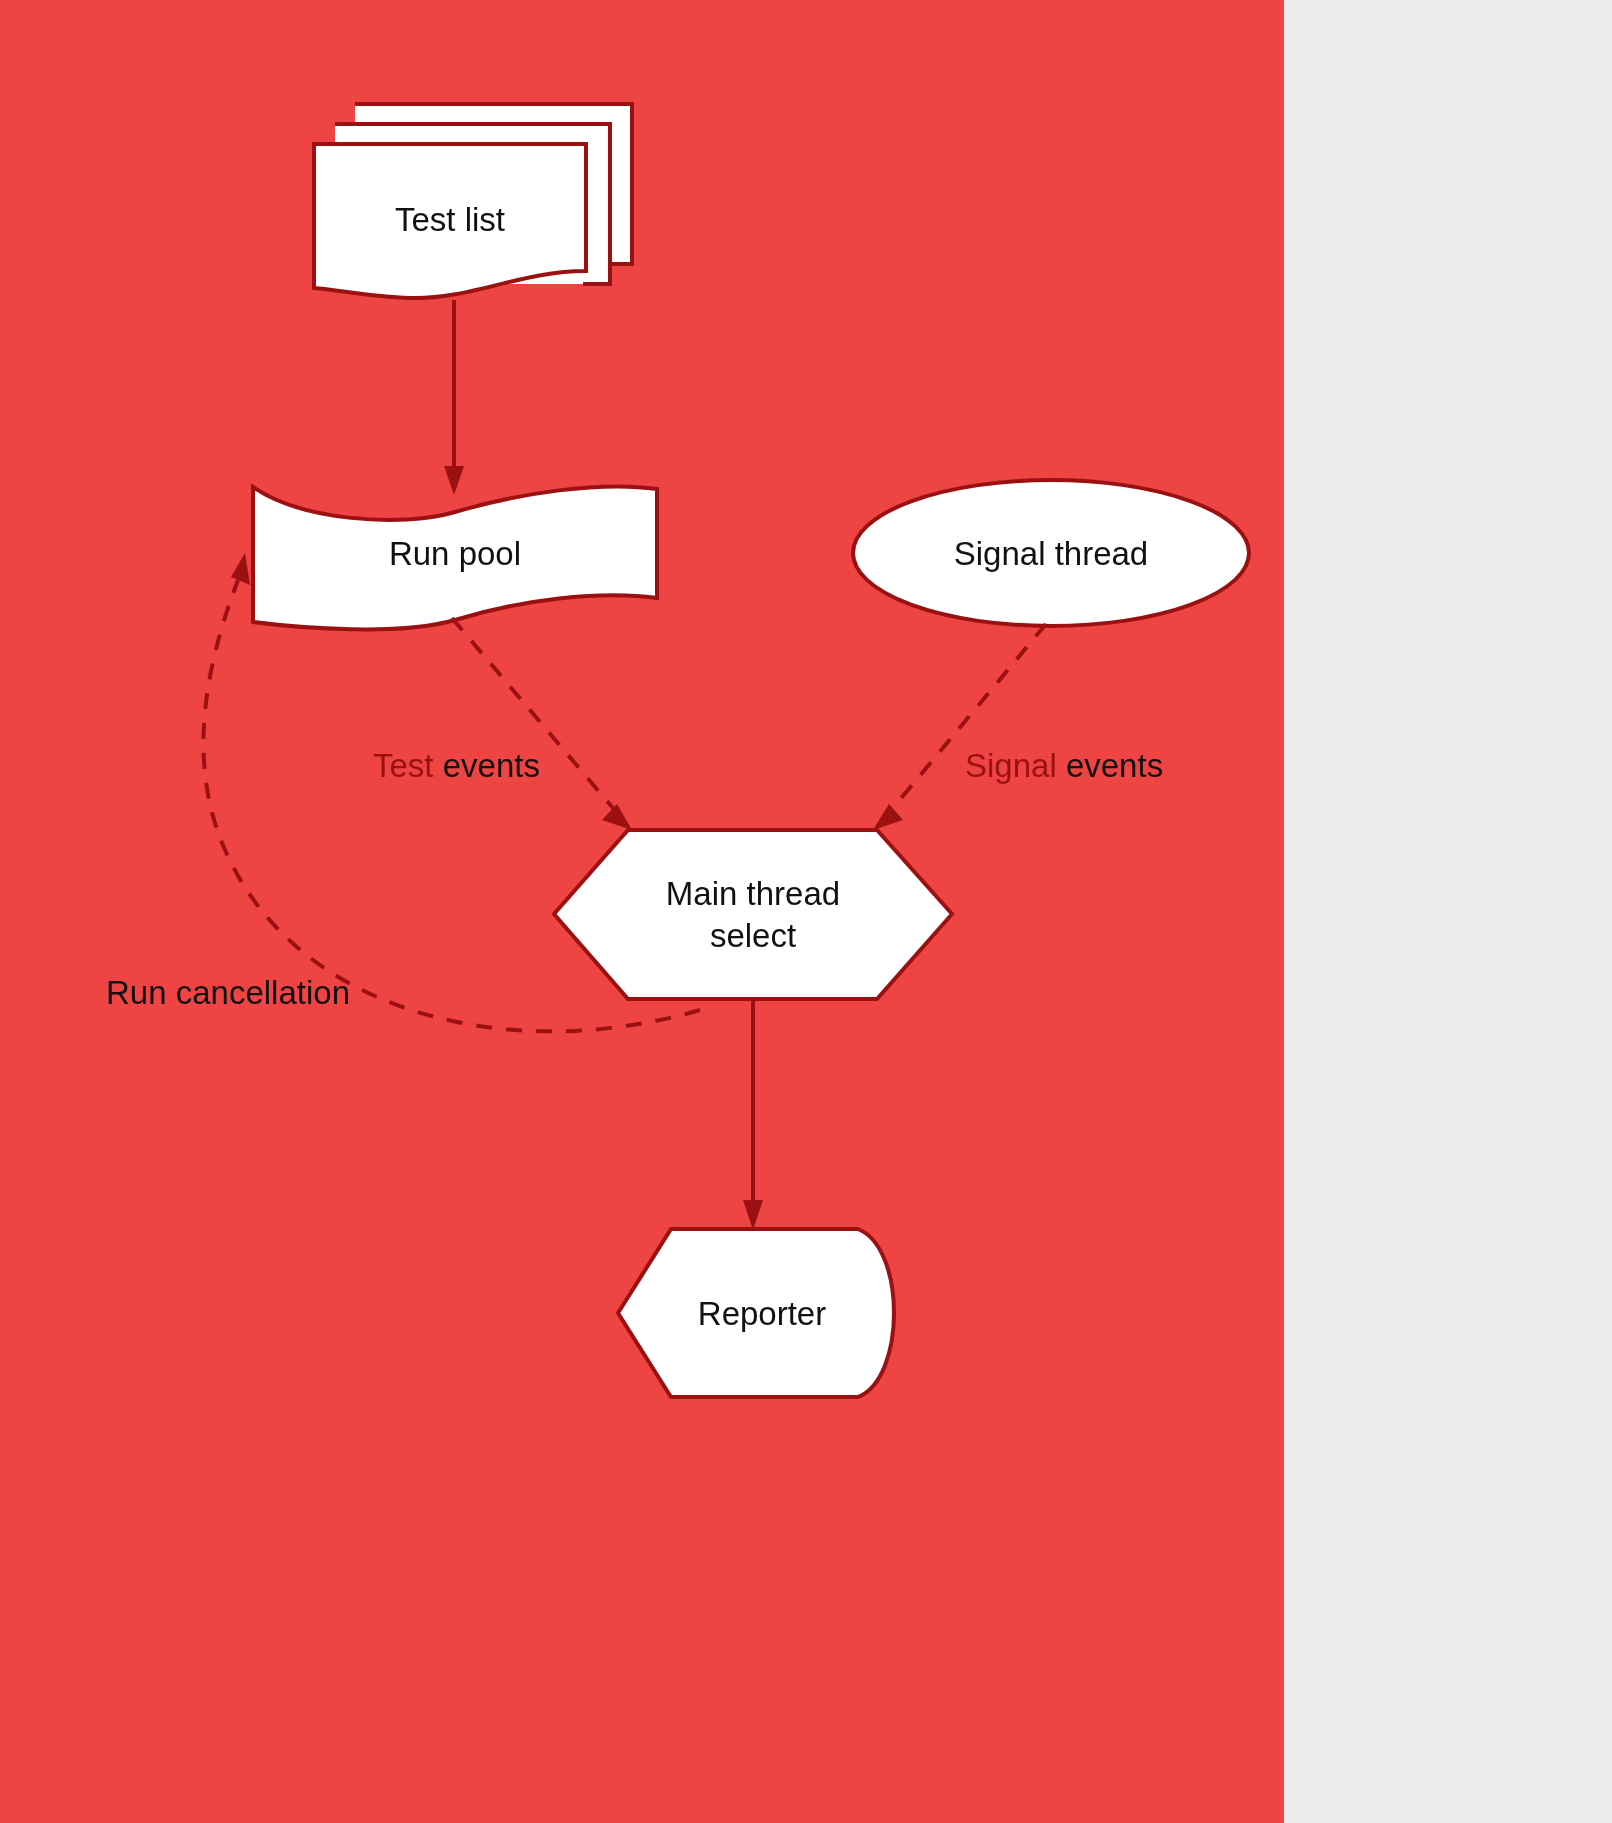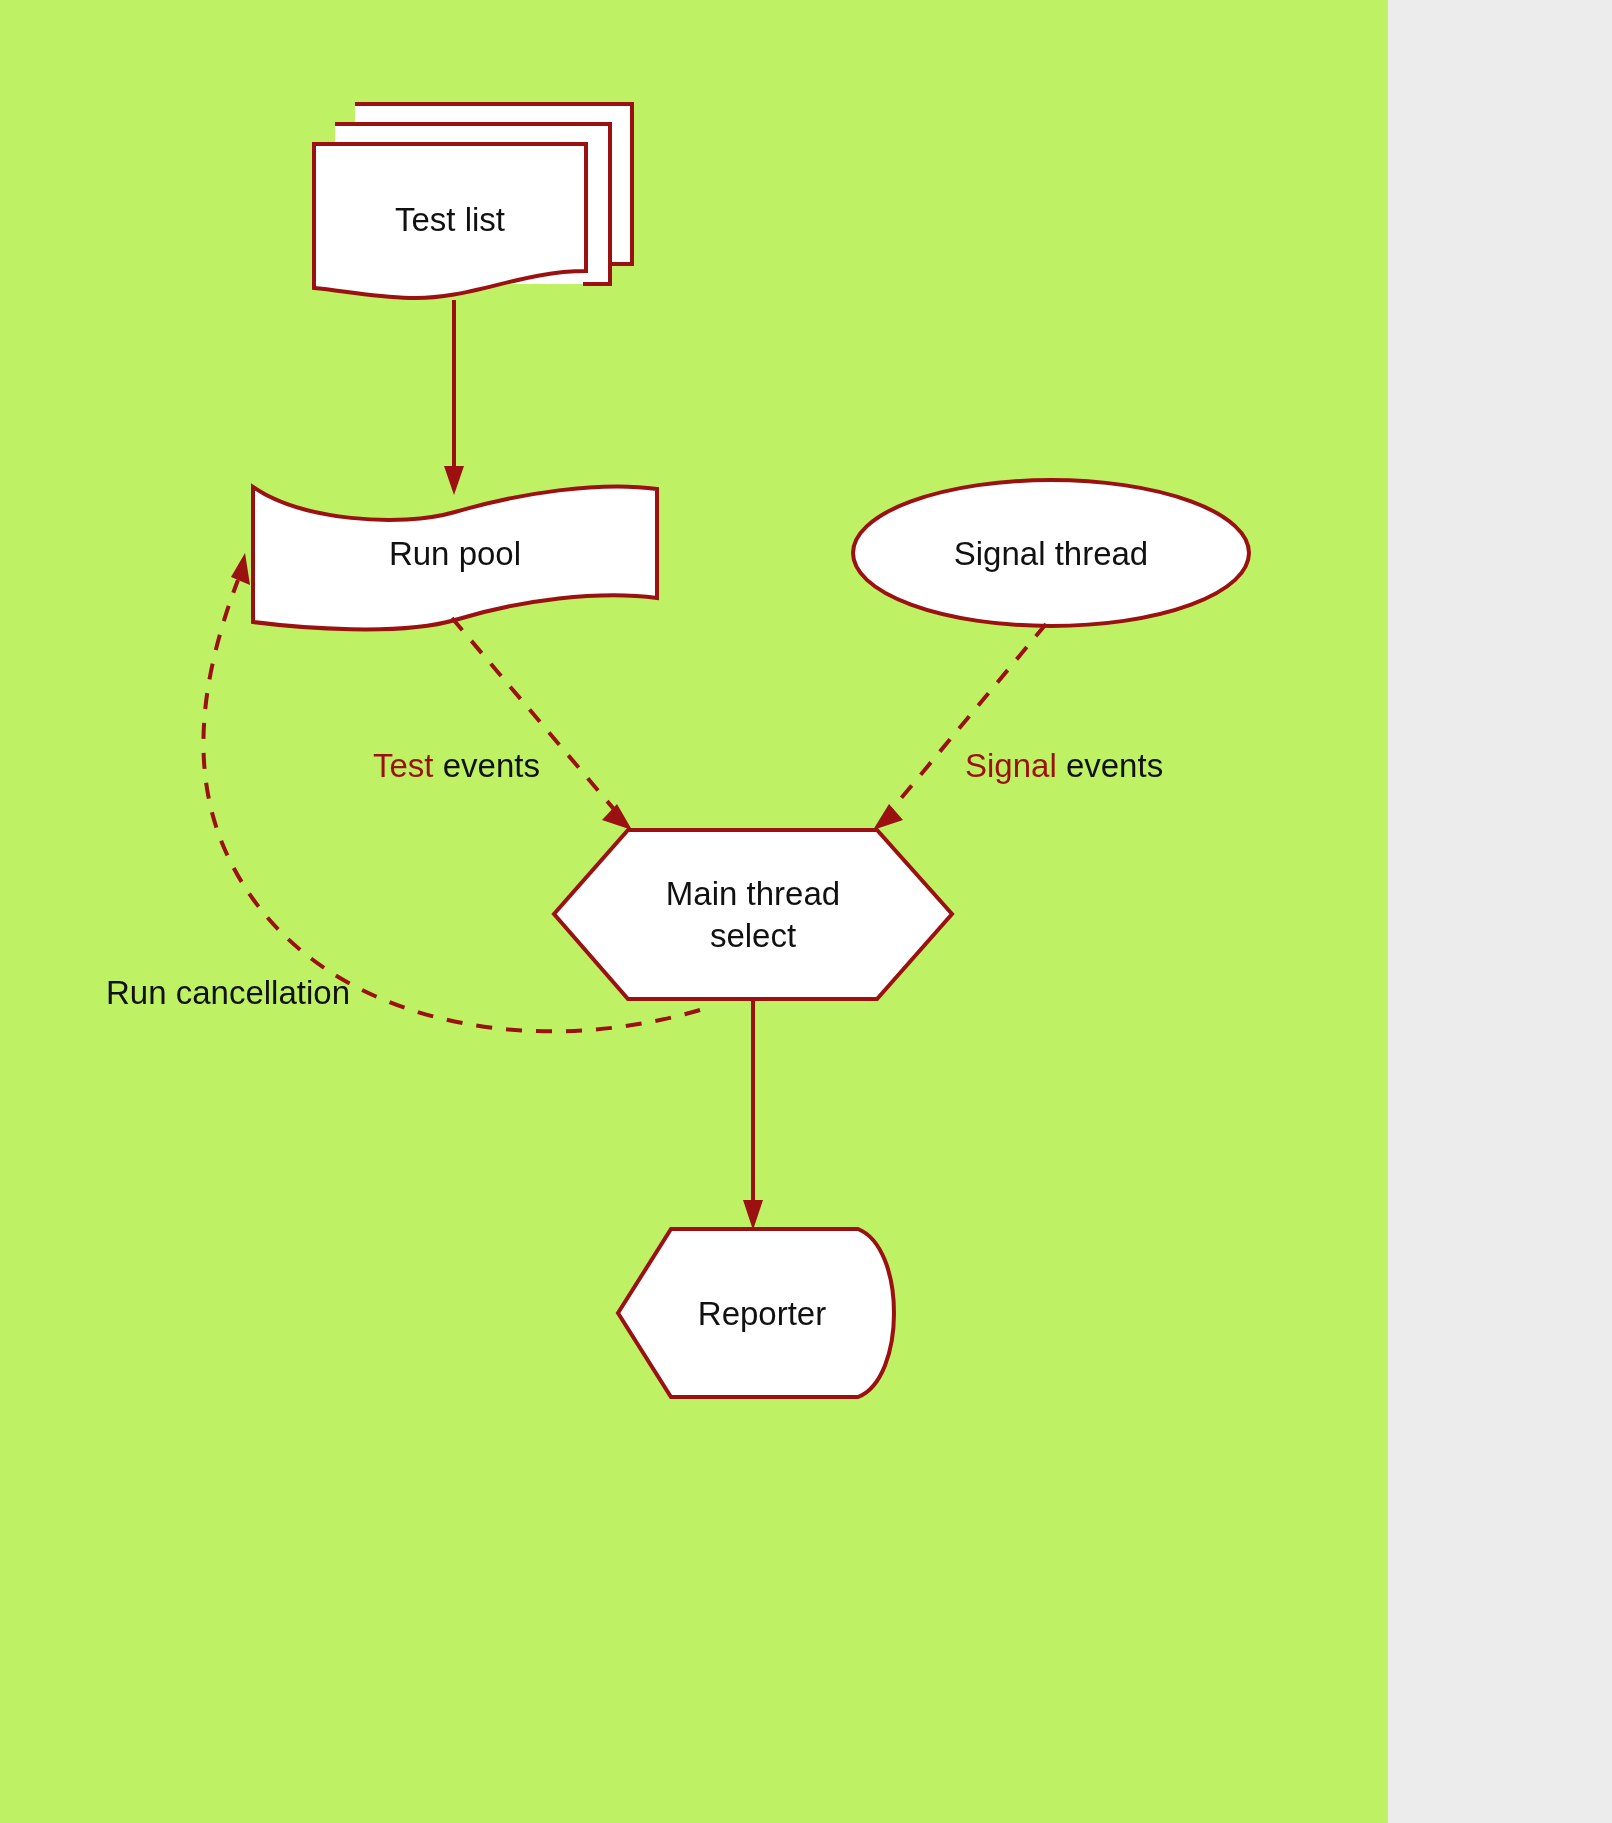--- a/index.html
+++ b/index.html
@@ -8,23 +8,23 @@
     background: #ececec;
   }
   body {
     width: 1612px;
     height: 1823px;
     font-family: "Liberation Sans", sans-serif;
     overflow: hidden;
   }
   #diagram-root {
     position: relative;
-    width: 1388px;
+    width: 1284px;
     height: 1823px;
-    background: #bef264;
+    background: #ef4444;
   }
   svg.diagram-canvas {
     position: absolute;
     top: 0;
     left: 0;
     width: 1612px;
     height: 1823px;
     display: block;
   }
   .node-label {

